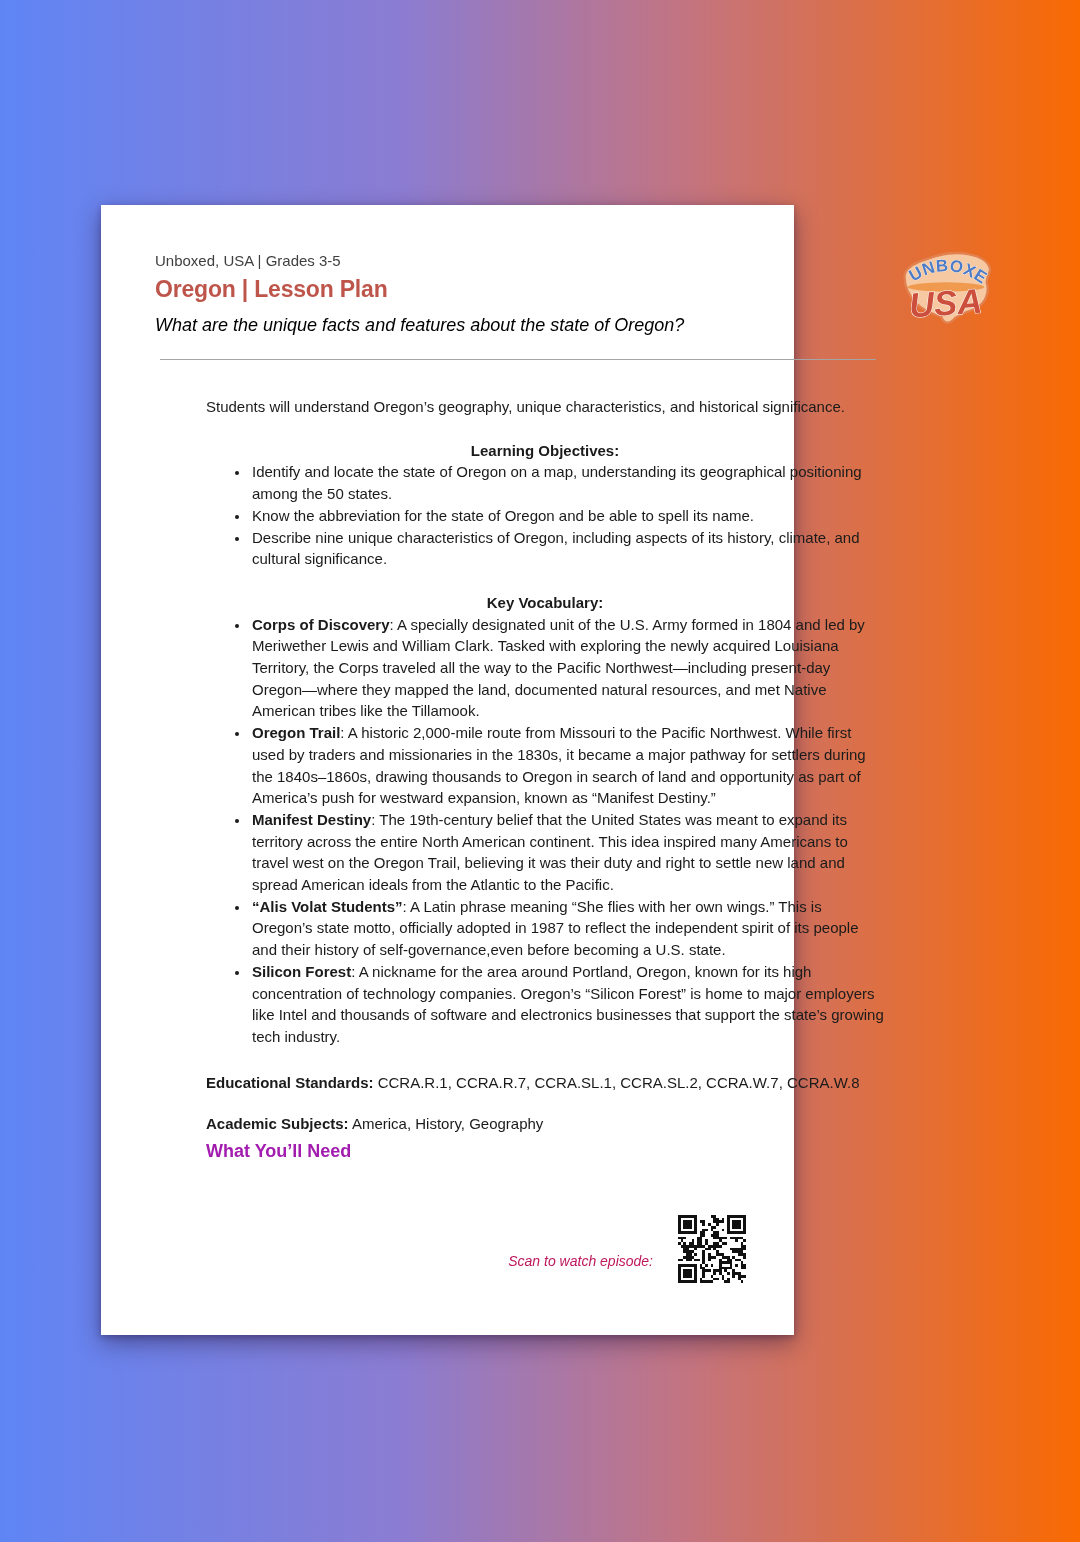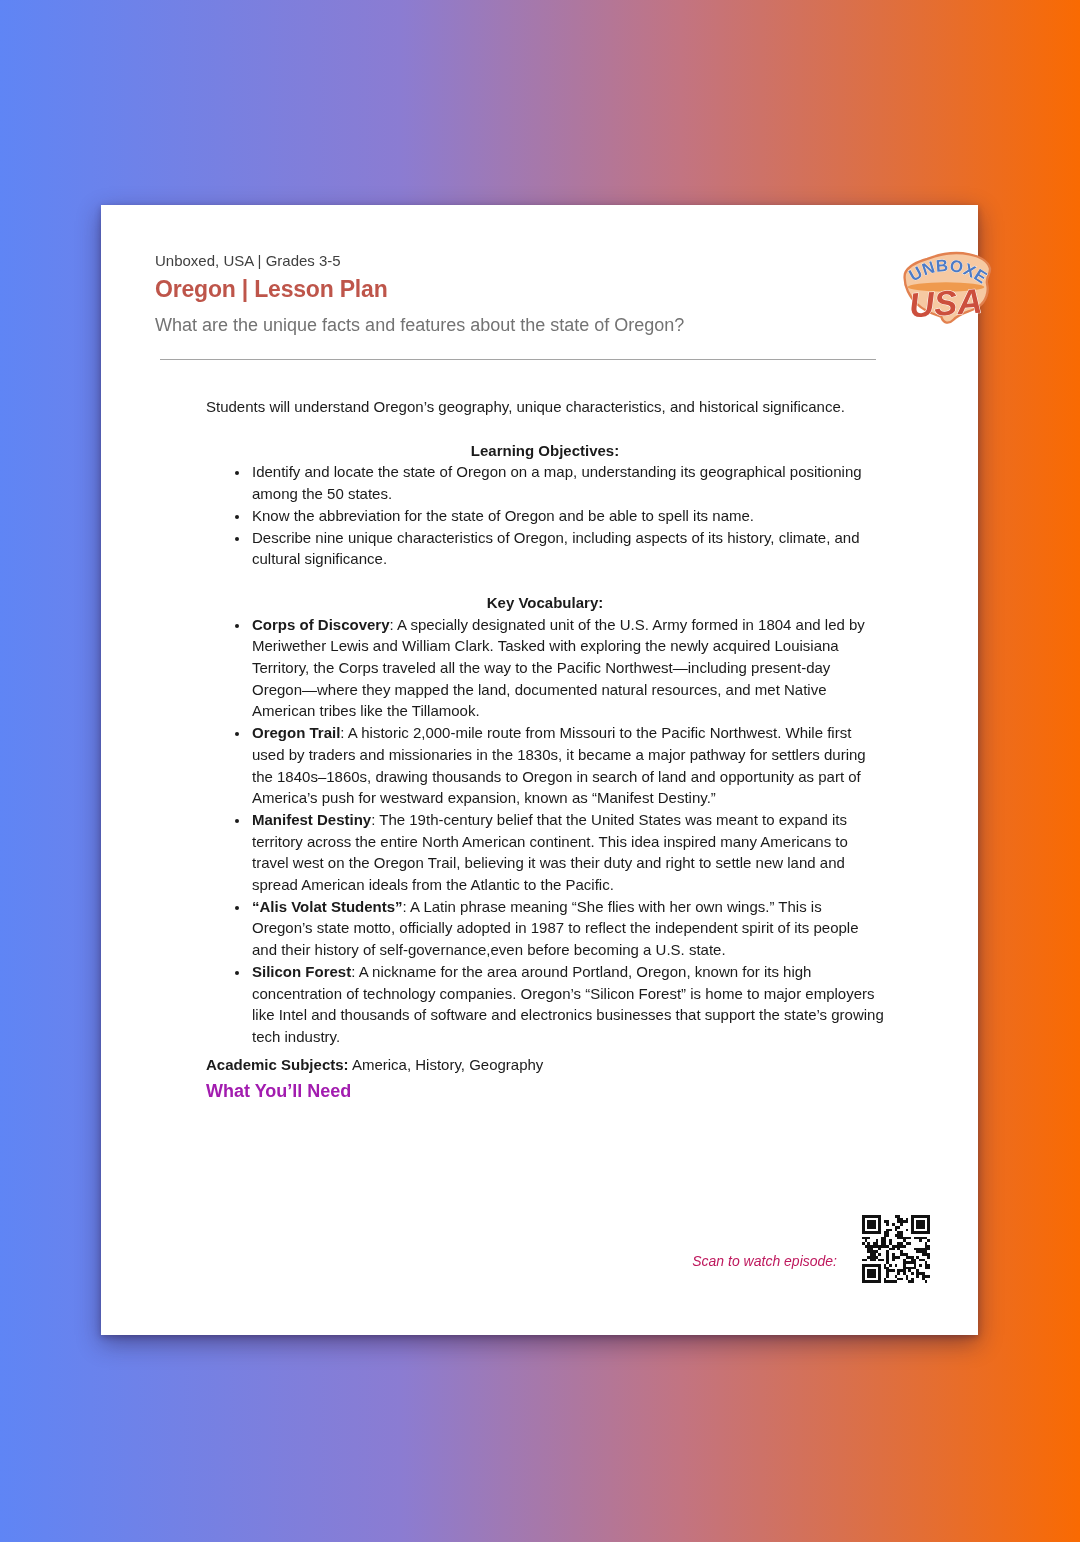--- a/index.html
+++ b/index.html
@@ -13,21 +13,21 @@
   .bg {
     position: relative;
     width: 1080px;
     height: 1542px;
     background: linear-gradient(90deg, #5f85f5 0%, #8b7cd2 37%, #c27482 63%, #f96a02 100%);
   }
   .page {
     position: absolute;
     left: 101px;
     top: 205px;
-    width: 877px;
+    width: 693px;
     height: 1130px;
     box-sizing: border-box;
     background: #ffffff;
     padding: 47px 54px;
     box-shadow: 0 8px 22px rgba(35, 18, 55, 0.45), 0 2px 6px rgba(35, 18, 55, 0.3);
   }
   header { position: relative; }
   .kicker {
     font-size: 15px;
     color: #3f3f3f;
@@ -35,21 +35,22 @@
   .title {
     margin: 7px 0 0 0;
     font-size: 23px;
     font-weight: bold;
     color: #be554a;
     letter-spacing: -0.2px;
   }
   .subtitle {
     margin-top: 12px;
     font-size: 18px;
-    color: #737373;
+    color: #000000;
+    font-style: italic;
   }
   .divider {
     border: none;
     border-top: 1px solid #a5a5a5;
     margin: 23px 0 0 5px;
     width: 716px;
   }
   .logo {
     position: absolute;
     left: 744px;
@@ -73,21 +74,21 @@
   }
   ul {
     margin: 0;
     padding-left: 44px;
     list-style: disc outside;
   }
   li { padding-left: 2px; }
   li::marker { color: #1b1b1b; font-size: 14px; }
   .vocab-gap { margin-top: 22px; }
   .std-line { margin-top: 24px; }
-  .subj-line { margin-top: 6px; }
+  .subj-line { margin-top: 20px; }
   .need-heading {
     margin: 6px 0 2px 0;
     font-size: 18px;
     font-weight: bold;
     color: #a21caf;
   }
   .link {
     color: #4a86e8;
     text-decoration: underline;
     cursor: pointer;
@@ -149,20 +150,21 @@
 
       <div class="sec-heading vocab-gap">Key Vocabulary:</div>
       <ul>
         <li><b>Corps of Discovery</b><span>: A specially designated unit of the U.S. Army formed in 1804 and led by Meriwether Lewis and William Clark. Tasked with exploring the newly acquired Louisiana Territory, the Corps traveled all the way to the Pacific Northwest—including present-day Oregon—where they mapped the land, documented natural resources, and met Native American tribes like the Tillamook.</span></li>
         <li><b>Oregon Trail</b><span>: A historic 2,000-mile route from Missouri to the Pacific Northwest. While first used by traders and missionaries in the 1830s, it became a major pathway for settlers during the 1840s–1860s, drawing thousands to Oregon in search of land and opportunity as part of America’s push for westward expansion, known as “Manifest Destiny.”</span></li>
         <li><b>Manifest Destiny</b><span>: The 19th-century belief that the United States was meant to expand its territory across the entire North American continent. This idea inspired many Americans to travel west on the Oregon Trail, believing it was their duty and right to settle new land and spread American ideals from the Atlantic to the Pacific.</span></li>
         <li><b>“Alis Volat Students”</b><span>: A Latin phrase meaning “She flies with her own wings.” This is Oregon’s state motto, officially adopted in 1987 to reflect the independent spirit of its people and their history of self-governance,even before becoming a U.S. state.</span></li>
         <li><b>Silicon Forest</b><span>: A nickname for the area around Portland, Oregon, known for its high concentration of technology companies. Oregon’s “Silicon Forest” is home to major employers like Intel and thousands of software and electronics businesses that support the state’s growing tech industry.</span></li>
       </ul>
 
+      <p class="std-line"><b>Educational Standards:</b> <span>CCRA.R.1, CCRA.R.7, CCRA.SL.1, CCRA.SL.2, CCRA.W.7, CCRA.W.8</span></p>
 
       <p class="subj-line"><b>Academic Subjects:</b> <span>America, History, Geography</span></p>
 
       <h2 class="need-heading">What You’ll Need</h2>
     </main>
 
     <div class="footer-row">
       <span class="scan-caption">Scan to watch episode:</span>
       <svg class="qr" viewBox="0 0 25 25" aria-hidden="true">
           <rect x="12" y="0" width="1" height="1" fill="#111"></rect>

